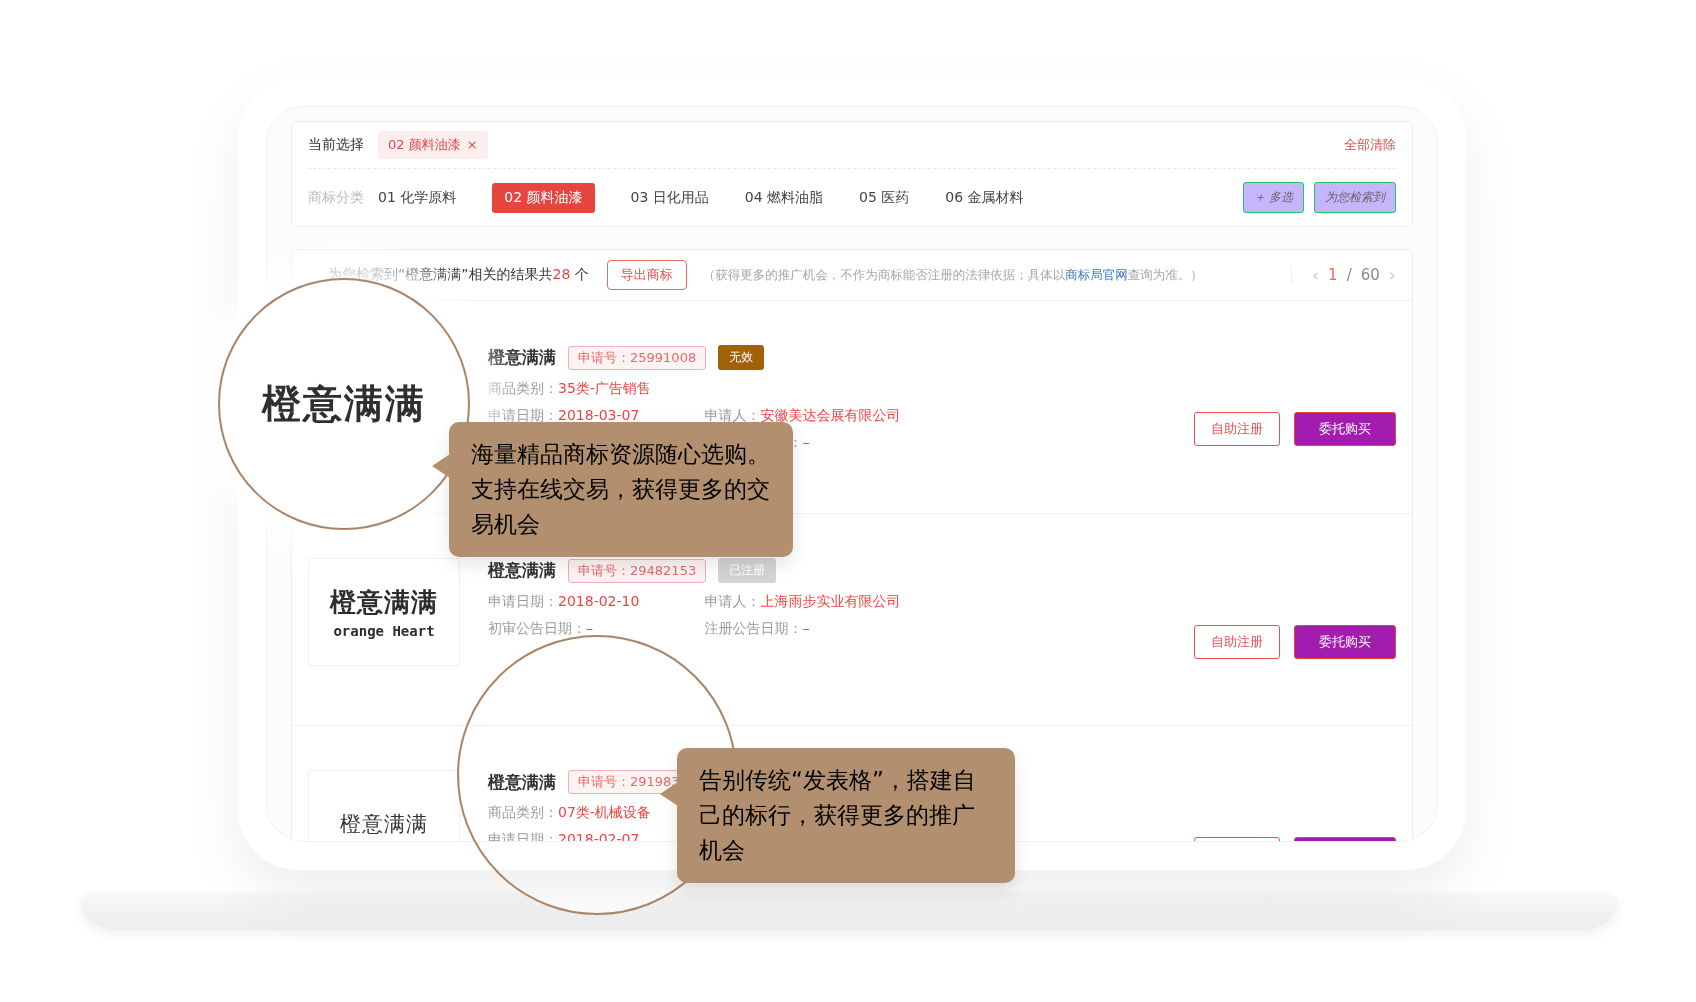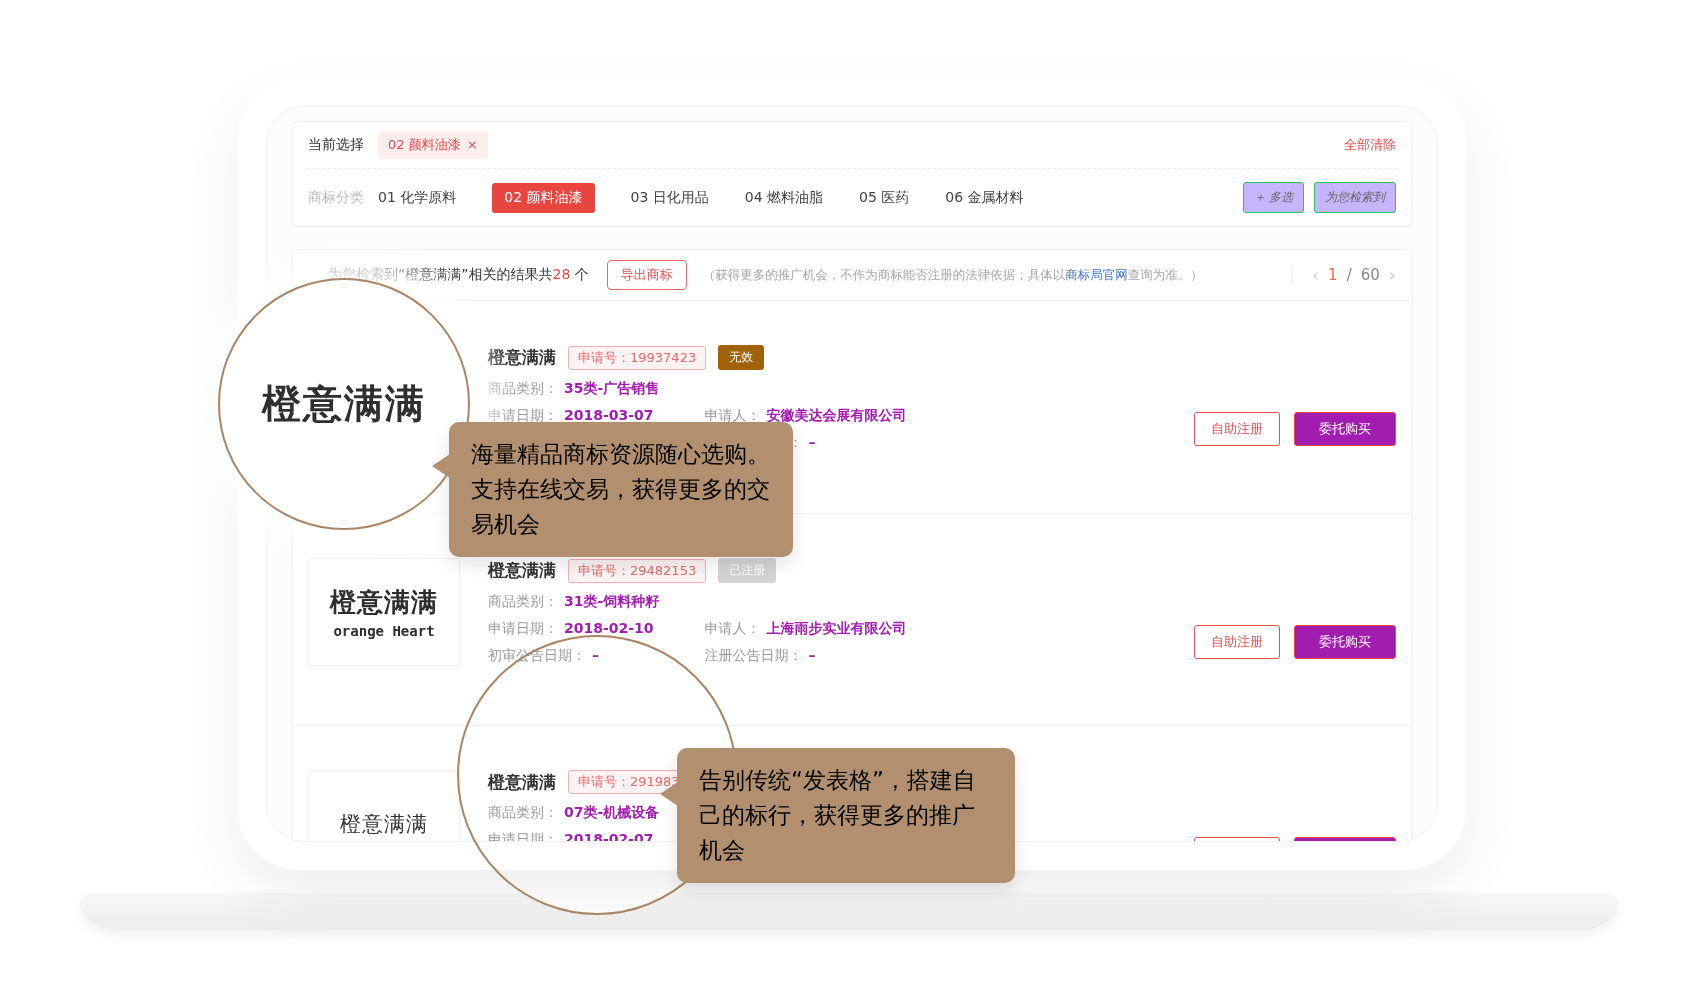--- a/index.html
+++ b/index.html
@@ -61,21 +61,21 @@
 
   .details { min-width:0; }
   .title-line { display:flex; align-items:center; gap:12px; margin-bottom:10px; }
   .t-name { font-size:17px; font-weight:bold; color:#333; white-space:nowrap; }
   .t-tag { border:1px solid #f3b0b0; background:#fdf3f3; color:#e66a6a; font-size:13px; padding:2px 9px; border-radius:3px; white-space:nowrap; }
   .t-badge { font-size:12px; color:#fff; padding:4px 11px; border-radius:3px; white-space:nowrap; }
   .badge-invalid { background:#a16207; }
   .badge-registered { background:#d4d4d4; }
   .fline { font-size:14px; margin-top:9px; white-space:nowrap; }
   .fl { color:#9b9b9b; }
-  .fv { color:#a21caf; margin-left:6px;font-weight:bold; }
+  .fv { color:#ef4444; margin-left:0; }
   .col1 { display:inline-block; min-width:212px; }
 
   .actions { margin-left:auto; align-self:center; display:flex; gap:14px; flex:none; }
   .btn-outline { border:1px solid #e65050; color:#e65050; background:#fff; font-size:13px; padding:7px 16px; border-radius:3px; cursor:pointer; white-space:nowrap; }
   .btn-solid { border:1px solid #e8453f; color:#fff; background:#a21caf; font-size:13px; padding:7px 24px; border-radius:3px; cursor:pointer; white-space:nowrap; }
 
   
   .circle-big { position:absolute; left:218px; top:278px; width:252px; height:252px; z-index:7;
     background:#fff; border:2px solid #aa8565; border-radius:50%;
     box-shadow:0 0 34px 22px rgba(255,255,255,.92);
@@ -137,21 +137,21 @@
           <span class="pg-total">60</span>
           <span class="pg-arrow">›</span>
         </span>
       </div>
 
       <div class="result-row">
         <div class="logo-box"></div>
         <div class="details">
           <div class="title-line">
             <span class="t-name">橙意满满</span>
-            <span class="t-tag">申请号：19937423</span>
+            <span class="t-tag">申请号：25991008</span>
             <span class="t-badge badge-invalid">无效</span>
           </div>
           <div class="fline"><span class="fl">商品类别：</span><span class="fv">35类-广告销售</span></div>
           <div class="fline">
             <span class="col1"><span class="fl">申请日期：</span><span class="fv">2018-03-07</span></span>
             <span><span class="fl">申请人：</span><span class="fv">安徽美达会展有限公司</span></span>
           </div>
           <div class="fline">
             <span class="col1"><span class="fl">初审公告日期：</span><span class="fv">–</span></span>
             <span><span class="fl">注册公告日期：</span><span class="fv">–</span></span>
@@ -167,21 +167,20 @@
         <div class="logo-box">
           <span class="logo2-cn">橙意满满</span>
           <span class="logo2-en">orange Heart</span>
         </div>
         <div class="details">
           <div class="title-line">
             <span class="t-name">橙意满满</span>
             <span class="t-tag">申请号：29482153</span>
             <span class="t-badge badge-registered">已注册</span>
           </div>
-          <div class="fline"><span class="fl">商品类别：</span><span class="fv">31类-饲料种籽</span></div>
           <div class="fline">
             <span class="col1"><span class="fl">申请日期：</span><span class="fv">2018-02-10</span></span>
             <span><span class="fl">申请人：</span><span class="fv">上海雨步实业有限公司</span></span>
           </div>
           <div class="fline">
             <span class="col1"><span class="fl">初审公告日期：</span><span class="fv">–</span></span>
             <span><span class="fl">注册公告日期：</span><span class="fv">–</span></span>
           </div>
         </div>
         <div class="actions">

